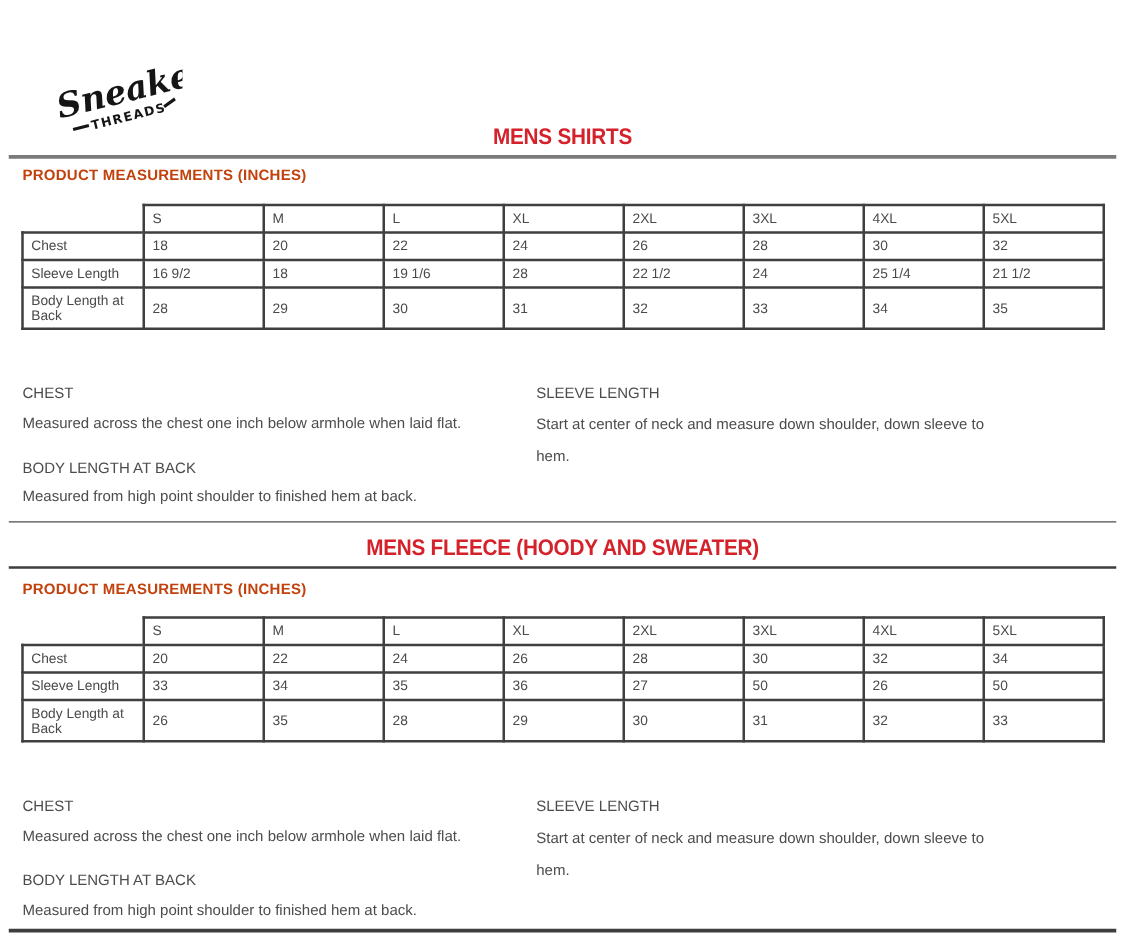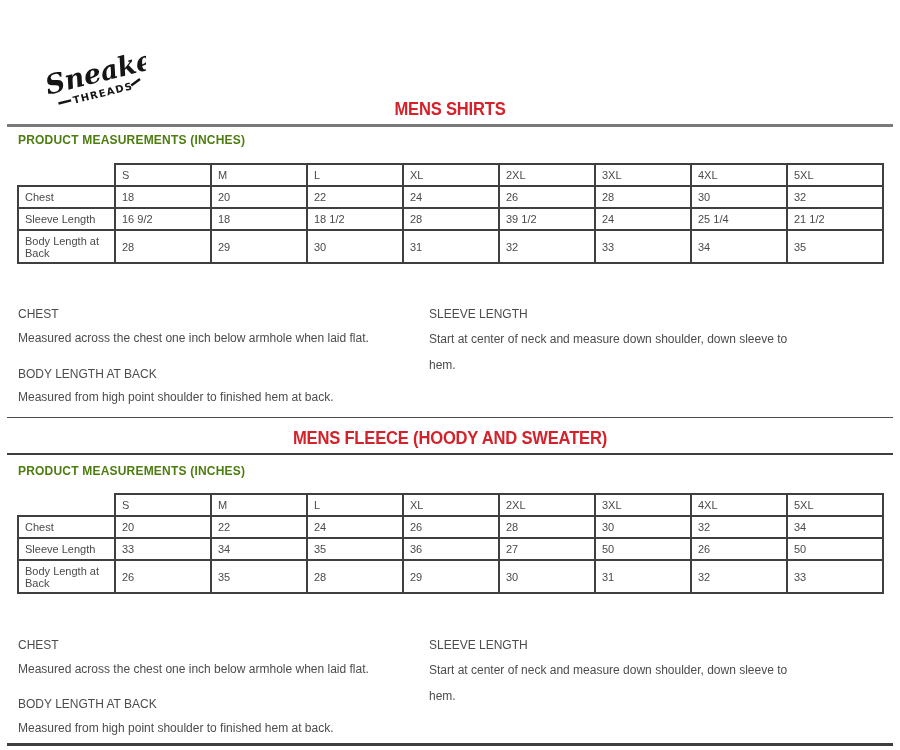--- a/index.html
+++ b/index.html
@@ -22,21 +22,21 @@
   .title-2{top:428px;}
 
   
   .hrule{position:absolute;left:7px;width:886px;}
   .rule-gray{top:124px;height:3px;background:#7a7a7a;}
   .rule-thin{top:417px;height:1px;background:#4d4d4d;}
   .rule-dark{top:453px;height:2px;background:#3e3e3e;}
   .rule-bottom{top:743px;height:3px;background:#3e3e3e;}
 
   
-  .pm{position:absolute;left:18px;font-size:12px;font-weight:700;color:#4d7c0f;letter-spacing:0.2px;}
+  .pm{position:absolute;left:18px;font-size:12px;font-weight:700;color:#c2410c;letter-spacing:0.2px;}
   .pm-1{top:133px;}
   .pm-2{top:464px;}
 
   
   .meas-table{
     position:absolute;left:17px;width:865px;
     border-collapse:collapse;table-layout:fixed;
     font-size:11px;color:#4a4a4a;
   }
   .table-1{top:163px;}
@@ -114,23 +114,23 @@
       <td>24</td>
       <td>26</td>
       <td>28</td>
       <td>30</td>
       <td>32</td>
     </tr>
     <tr>
       <td>Sleeve Length</td>
       <td>16 9/2</td>
       <td>18</td>
-      <td>18 1/2</td>
-      <td>28</td>
-      <td>39 1/2</td>
+      <td>19 1/6</td>
+      <td>28</td>
+      <td>22 1/2</td>
       <td>24</td>
       <td>25 1/4</td>
       <td>21 1/2</td>
     </tr>
     <tr class="tall">
       <td>Body Length at Back</td>
       <td>28</td>
       <td>29</td>
       <td>30</td>
       <td>31</td>

